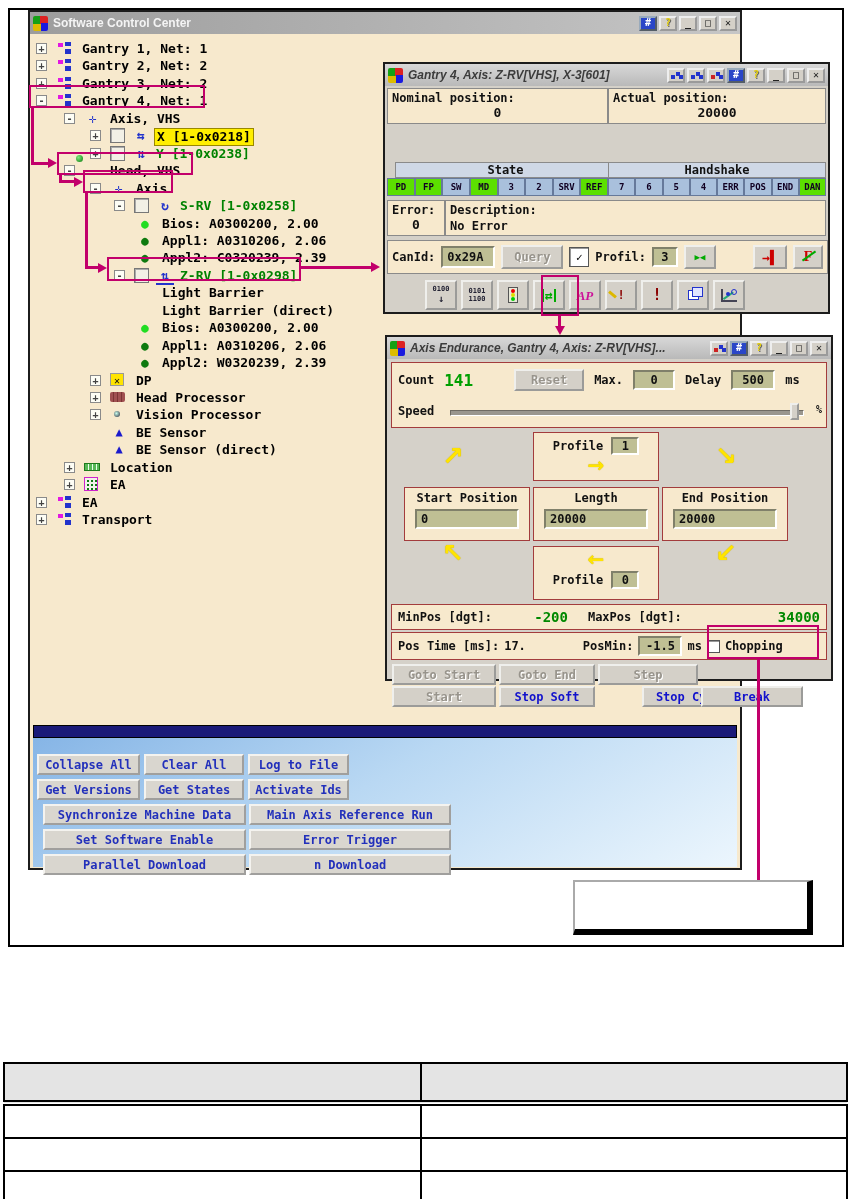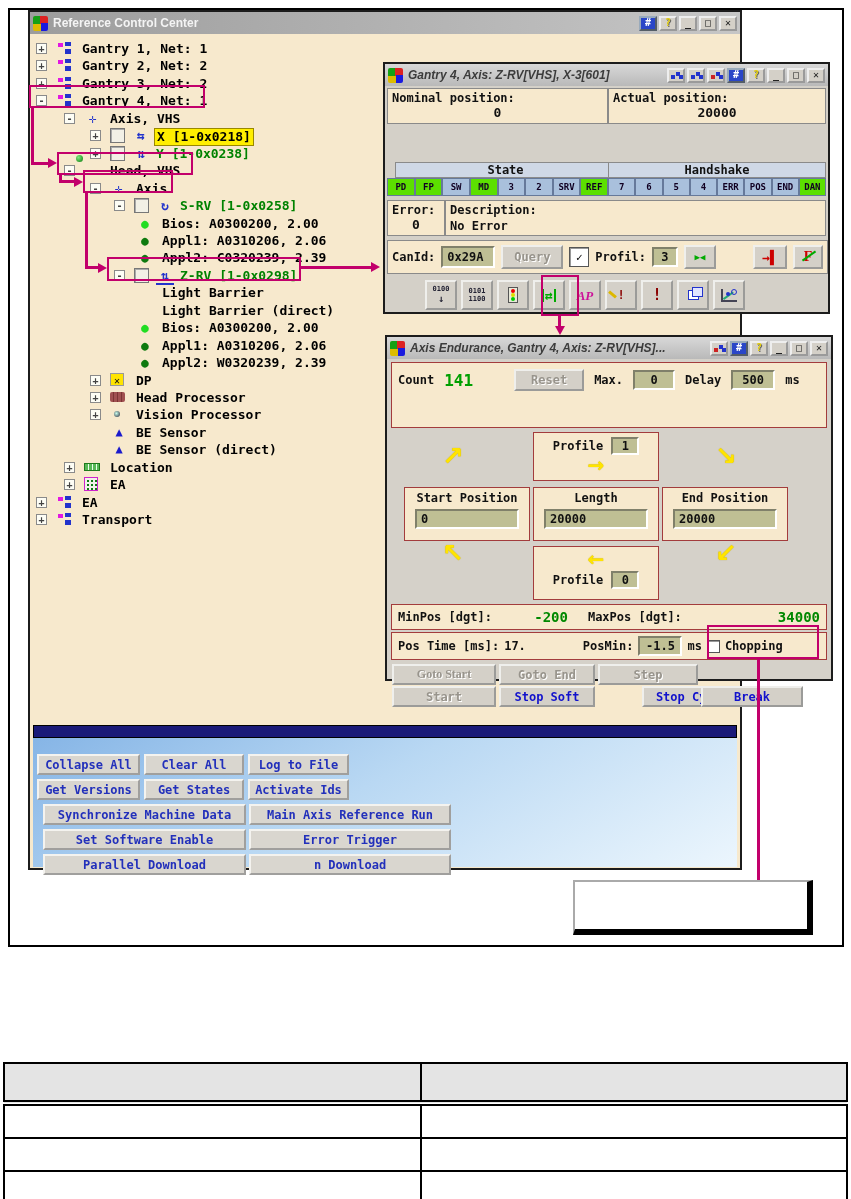--- a/index.html
+++ b/index.html
@@ -129,21 +129,21 @@
 </style>
 </head>
 <body>
 
 <div id="page">
   <div id="figure-frame"></div>
 
   <div id="main-window" class="win">
     <div class="titlebar">
       <span class="appicon"></span>
-      <span class="title">Reference Control Center</span>
+      <span class="title">Software Control Center</span>
       <span id="main-tb-buttons" style="display:flex;gap:2px;">
           <span class="tbtn hash">#</span>
           <span class="tbtn help">?</span>
           <span class="tbtn ">_</span>
           <span class="tbtn ">□</span>
           <span class="tbtn ">✕</span>
         </span>
     </div>
     <div id="tree-area">
         <div class="trow" style="top: 6px; left: 0px; width: 706px;"><span class="texp" style="left: 6px;">+</span><span class="ticon ti-gantry" style="left: 26px;"></span><span class="tlabel" style="left: 50px;">Gantry 1, Net: 1</span></div>
@@ -393,20 +393,26 @@
       <div style="position:absolute;left:6px;top:6px;display:flex;align-items:center;gap:10px;width:424px;">
         <span class="elabel">Count</span>
         <span style="font-size:16px;font-weight:bold;color:#00a000;width:60px;">141</span>
         <span class="btn3d disabled" style="width:70px;height:22px;">Reset</span>
         <span class="elabel">Max.</span>
         <span class="khaki" style="width:42px;height:20px;justify-content:center;">0</span>
         <span class="elabel">Delay</span>
         <span class="khaki" style="width:44px;height:20px;justify-content:center;">500</span>
         <span class="elabel">ms</span>
       </div>
+      <div style="position:absolute;left:6px;top:38px;width:424px;height:22px;">
+        <span class="elabel" style="position:absolute;left:0;top:3px;">Speed</span>
+        <span class="groove" style="left:52px;top:9px;width:352px;"></span>
+        <span class="thumb" style="left:392px;top:2px;"></span>
+        <span class="elabel" style="position:absolute;right:0;top:3px;font-size:10px;">%</span>
+      </div>
     </div>
 
     <div class="esec" style="left:146px;top:95px;width:126px;height:49px;">
       <div style="display:flex;align-items:center;justify-content:center;gap:8px;margin-top:4px;">
         <span class="elabel">Profile</span>
         <span class="khaki" style="width:28px;height:18px;justify-content:center;">1</span>
       </div>
       <div class="yellow-arrow" style="position:static;text-align:center;font-size:20px;">→</div>
     </div>
 
@@ -446,21 +452,21 @@
     <div class="esec" style="left:4px;top:295px;width:436px;height:28px;display:flex;align-items:center;gap:5px;padding:0 6px;">
       <span class="elabel">Pos Time [ms]:</span>
       <span class="elabel">17.</span>
       <span class="elabel" style="margin-left:52px;">PosMin:</span>
       <span class="khaki" style="width:44px;height:20px;justify-content:center;">-1.5</span>
       <span class="elabel">ms</span>
       <span class="cb"></span>
       <span class="elabel">Chopping</span>
     </div>
     <div id="endu-btn-row1" style="position:absolute;left:3px;top:327px;width:440px;height:21px;">
-        <span class="btn3d disabled" style="position: absolute; left: 2px; width: 104px; height: 21px; font-family: Liberation Serif, serif;">Goto Start</span>
+        <span class="btn3d disabled" style="position: absolute; left: 2px; width: 104px; height: 21px;">Goto Start</span>
         <span class="btn3d disabled" style="position: absolute; left: 109px; width: 96px; height: 21px;">Goto End</span>
         <span class="btn3d disabled" style="position: absolute; left: 208px; width: 100px; height: 21px;">Step</span>
       </div>
     <div id="endu-btn-row2" style="position:absolute;left:3px;top:349px;width:440px;height:21px;">
         <span class="btn3d disabled" style="position: absolute; left: 2px; width: 104px; height: 21px;">Start</span>
         <span class="btn3d blue" style="position: absolute; left: 109px; width: 96px; height: 21px;">Stop Soft</span>
         <span class="btn3d blue" style="position: absolute; left: 211px; width: 100px; height: 21px; margin-left: 41px;">Stop Cycle</span>
         <span class="btn3d blue" style="position: absolute; left: 311px; width: 102px; height: 21px;">Break</span>
       </div>
   </div>

